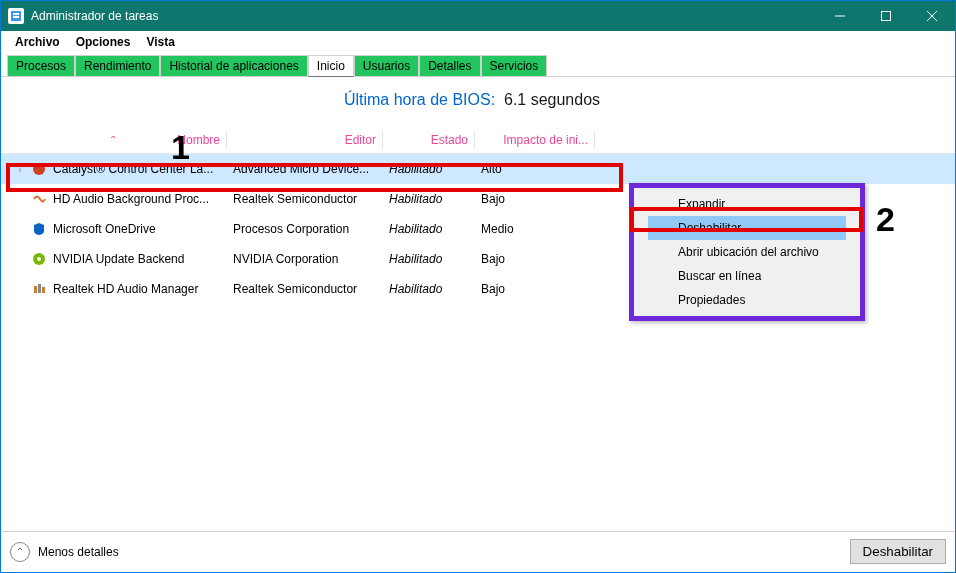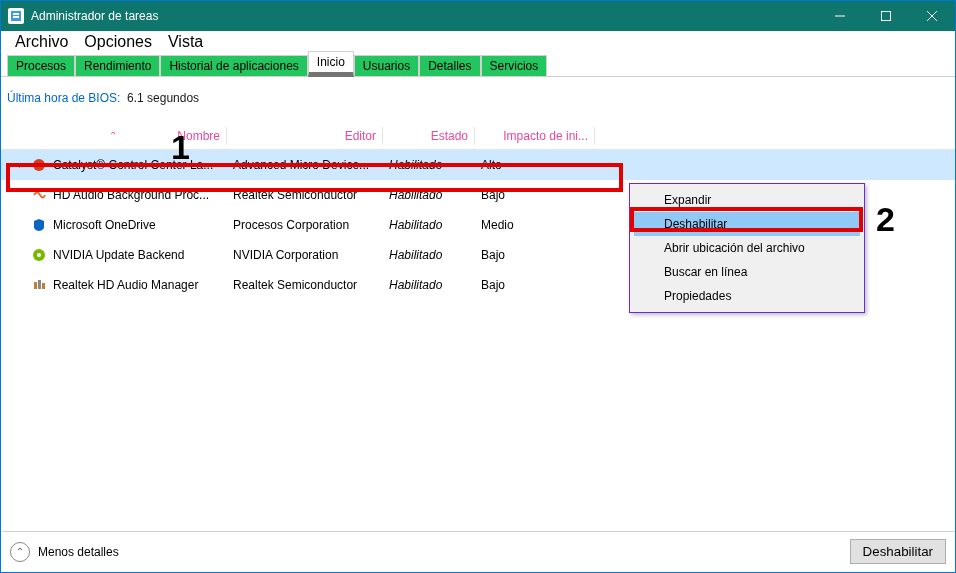--- a/index.html
+++ b/index.html
@@ -6,30 +6,30 @@
     body { width: 956px; height: 573px; background: #fff; border: 1px solid #0078d7; position: relative; overflow: hidden; }
 
     
     .titlebar { height: 30px; background: #0f766e; display: flex; align-items: center; color: #fff; font-size: 12px; }
     .titlebar .appicon { width: 16px; height: 16px; margin: 0 7px; background: #fff; border-radius: 2px; display:flex; align-items:center; justify-content:center;}
     .titlebar .title { flex: 1; }
     .titlebar .winbtn { width: 46px; height: 30px; display: flex; align-items: center; justify-content: center; cursor: pointer; }
     .titlebar .winbtn svg { stroke: #fff; }
 
     
-    .menubar { height: 22px; display: flex; align-items: center; font-size: 16px; padding: 0 6px; }
+    .menubar { height: 22px; display: flex; align-items: center; font-size: 12px; padding: 0 6px; font-weight: bold; }
     .menubar span { padding: 0 8px; cursor: default; }
 
     
     .tabs { display: flex; font-size: 12px; border-bottom: 1px solid #d0d0d0; padding: 0 6px; height: 24px; align-items: flex-end;}
     .tab { padding: 3px 8px; border: 1px solid #d0d0d0; border-bottom: none; background: #22c55e; margin-right: 0px; position: relative; cursor: default;}
-    .tab.active { background: #fff; border-bottom: 5px solid #737373; margin-bottom: -1px; }
-
-    
-    .biosinfo { text-align: left; font-size: 12px; padding: 14px 18px 22px 0; color: #1a1a1a; margin-left: 6px; }
+    .tab.active { background: #fff; border-bottom: 1px solid #737373; margin-bottom: -1px; }
+
+    
+    .biosinfo { text-align: center; font-size: 16px; padding: 14px 18px 22px 0; color: #1a1a1a; margin-left: 6px; }
     .biosinfo .label { color: #0066cc; }
 
     
     .tablewrap { position: relative; }
     .colheaders { display: flex; font-size: 12px; border-bottom: 1px solid #e5e5e5; padding: 0 0 4px 0; }
     .col { padding: 2px 6px; color: #ec4899; position: relative; text-align: right; }
     .col.name { width: 226px; padding-left: 20px; }
     .col.editor { width: 156px; }
     .col.status { width: 92px; }
     .col.impact { width: 120px; }
@@ -41,21 +41,21 @@
     .row .cell { padding: 0 6px; white-space: nowrap; overflow: hidden; text-overflow: ellipsis; }
     .row .cell.name { width: 226px; padding-left: 14px; display: flex; align-items: center; gap: 6px;}
     .row .cell.editor { width: 156px; }
     .row .cell.status { width: 92px; font-style: italic; }
     .row .cell.impact { width: 120px; }
     .row.selected { background: #cde8ff; }
     .chev { width: 10px; color: #888; font-size: 10px; display:inline-block; text-align:center;}
     .appico { width: 16px; height: 16px; display:inline-flex; align-items:center; justify-content:center; flex-shrink:0;}
 
     
-    .contextmenu { position: absolute; left: 628px; top: 182px; width: 236px; background: #f0f0f0; border: 1px solid #6d28d9; box-shadow: 2px 2px 4px rgba(0,0,0,0.25); padding: 4px 4px; font-size: 12px; z-index: 20;}
+    .contextmenu { position: absolute; left: 628px; top: 182px; width: 236px; background: #f0f0f0; border: 5px solid #6d28d9; box-shadow: 2px 2px 4px rgba(0,0,0,0.25); padding: 4px 14px; font-size: 12px; z-index: 20;}
     .contextmenu .cmitem { padding: 5px 10px 5px 30px; cursor: default; position:relative;}
     .contextmenu .cmitem.highlight { background: #90c8f6; }
 
     
     .annot { position: absolute; border: 4px solid #e30000; z-index: 30; pointer-events:none;}
     .annotlabel { position: absolute; font-family: Arial, sans-serif; font-weight: 900; font-size: 34px; color: #000; z-index: 31; }
 
     
     .statusbar { position: absolute; left: 1px; right: 1px; bottom: 1px; height: 40px; border-top: 1px solid #d0d0d0; display: flex; align-items: center; justify-content: space-between; padding: 0 8px; font-size: 12px; background:#fff;}
     .fewer { display: flex; align-items: center; gap: 8px; cursor: default;}

